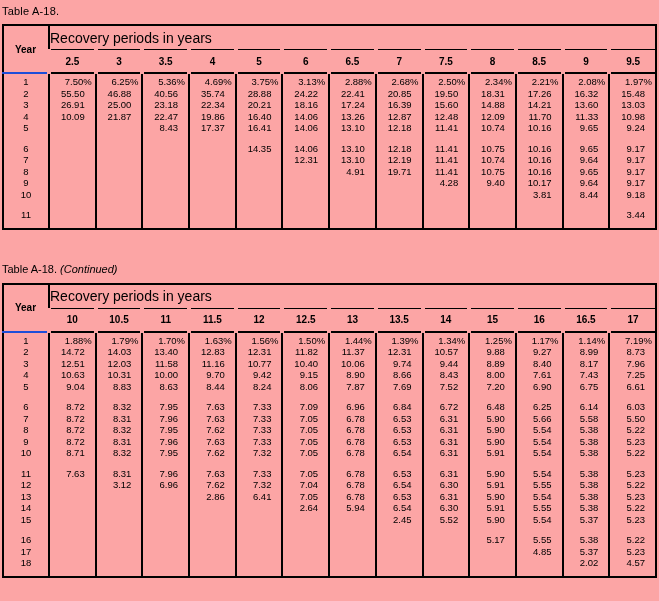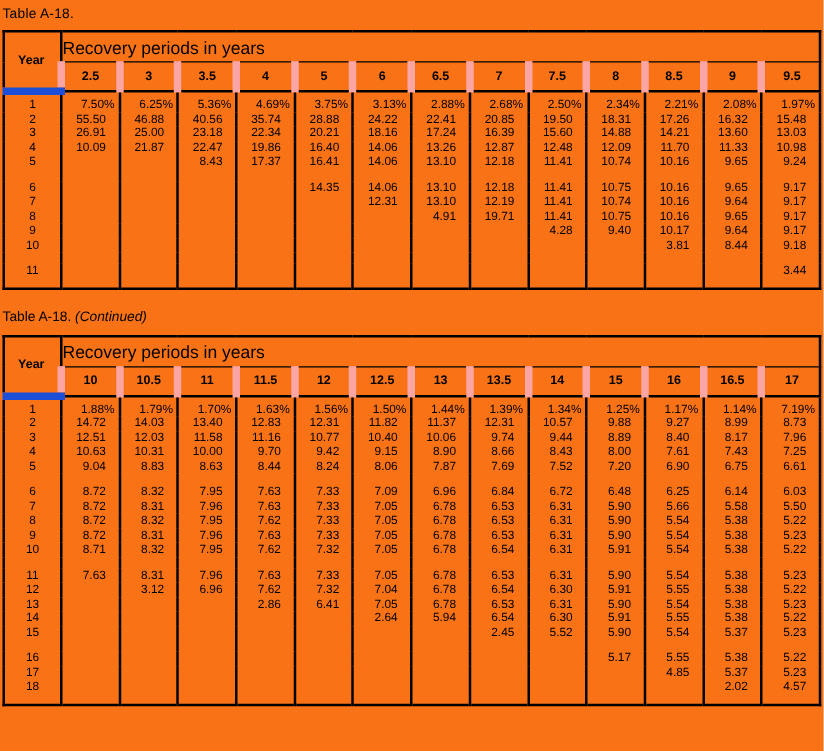--- a/index.html
+++ b/index.html
@@ -1,65 +1,65 @@
 <!DOCTYPE html>
 <html><head>
 <meta charset="utf-8">
 <style>
   html, body { margin: 0; padding: 0; background: #ffffff; }
   .page {
     width: 659px;
     height: 601px;
     box-sizing: border-box;
-    background: #f97316;
+    background: #fca5a5;
     color: #000000;
     font-family: "Liberation Sans", sans-serif;
     padding: 5px 2px 0 2px;
     overflow: hidden;
   }
   .caption { display: flex; align-items: flex-start; margin-bottom: 6px; }
   .cap-label {
     flex: none;
     width: 76px;
     font-size: 11px;
     line-height: 13px;
     letter-spacing: 0.2px;
   }
   .cap-titles { font-size: 11px; font-weight: bold; line-height: 13px; }
-  .caption2 { margin-top: 16px; margin-bottom: 7px; font-size: 11px; line-height: 13px; }
+  .caption2 { margin-top: 33px; margin-bottom: 7px; font-size: 11px; line-height: 13px; }
   .cap-continued { font-style: italic; margin-left: 3px; }
 
   table.dep-table {
     border-collapse: collapse;
     table-layout: fixed;
     width: 655px;
     border: 2px solid #000;
   }
   col.col-year { width: 46px; }
   th, td { padding: 0; overflow: hidden; white-space: nowrap; }
   th.year-h {
     border-right: 2px solid #000;
-    border-bottom: 6px solid #1d4ed8;
+    border-bottom: 2px solid #1d4ed8;
     font-weight: bold;
     font-size: 10px;
     text-align: center;
     vertical-align: middle;
     margin-top: 44px;
   }
   th.group-h {
     border-bottom: 1px solid #000;
     font-weight: normal;
     font-size: 14px;
     height: 23px;
     text-align: left;
     vertical-align: middle;
     margin-left: 32px;
   }
   th.period-h {
-    border-left: 6px solid #fca5a5;
+    border-left: 4px solid #fca5a5;
     border-bottom: 2px solid #000;
     font-weight: bold;
     font-size: 10px;
     height: 22px;
     text-align: center;
     vertical-align: middle;
   }
   tbody td {
     font-size: 9.5px;
     height: 11.5px;

